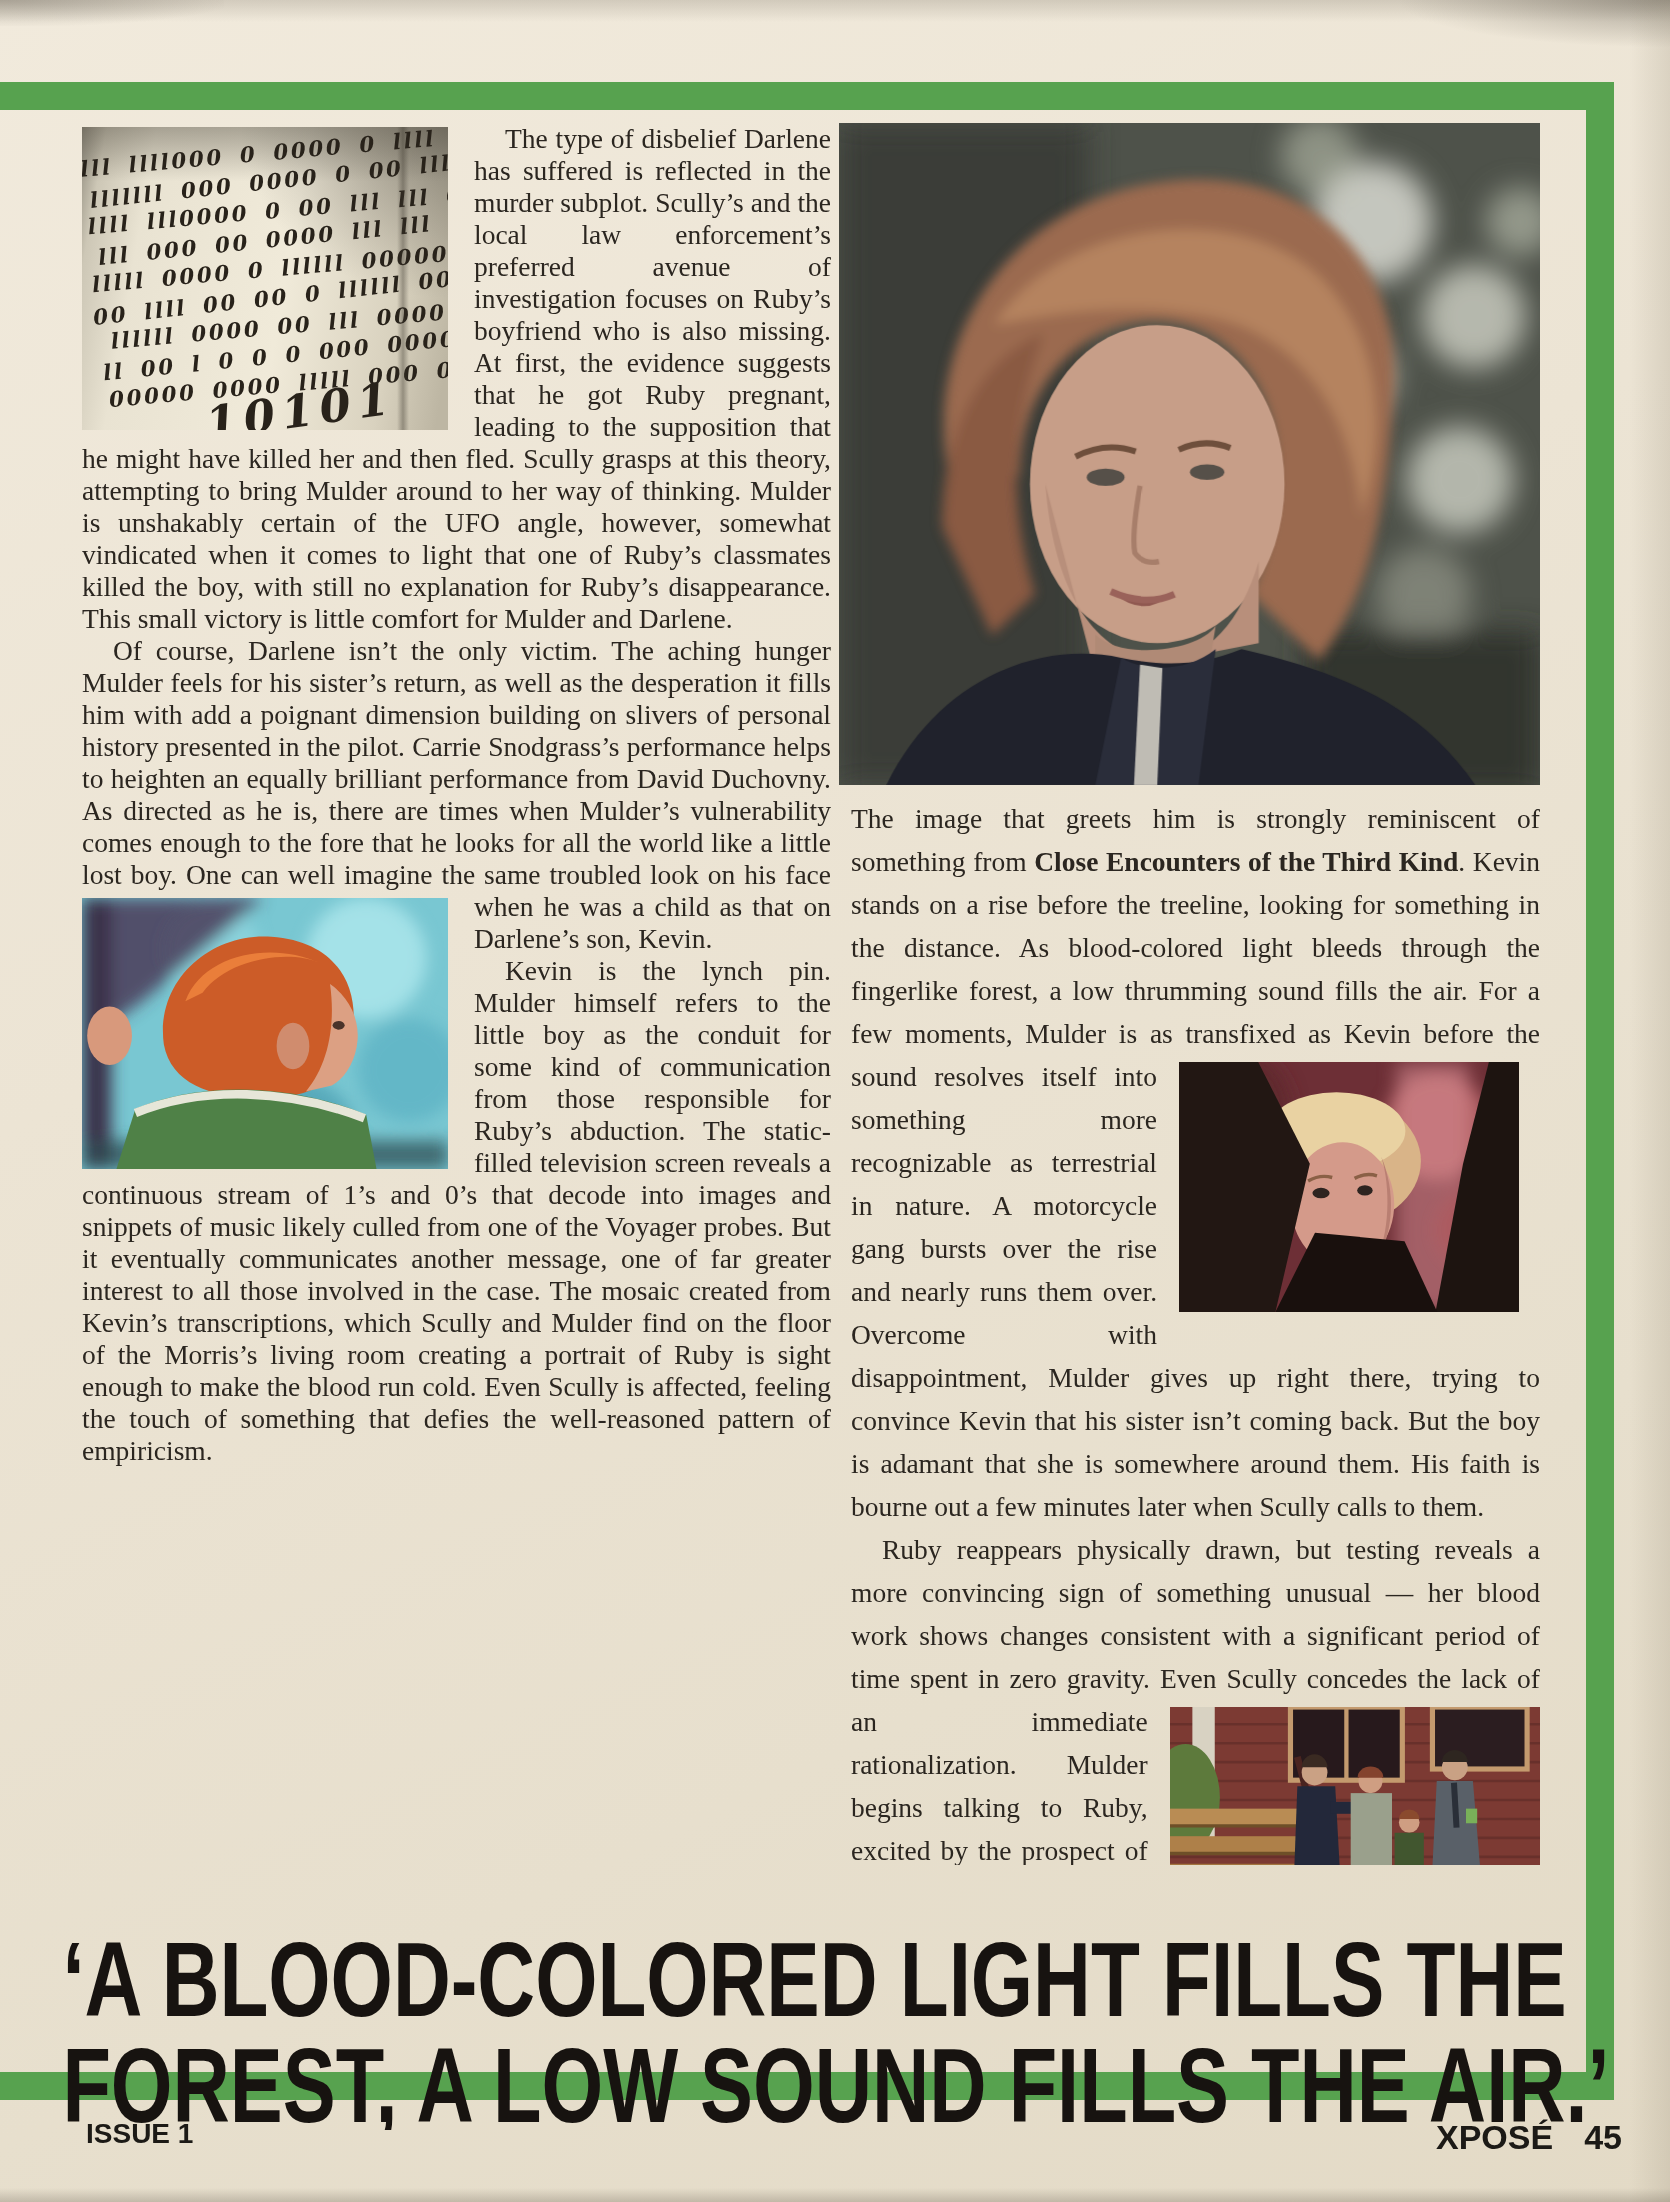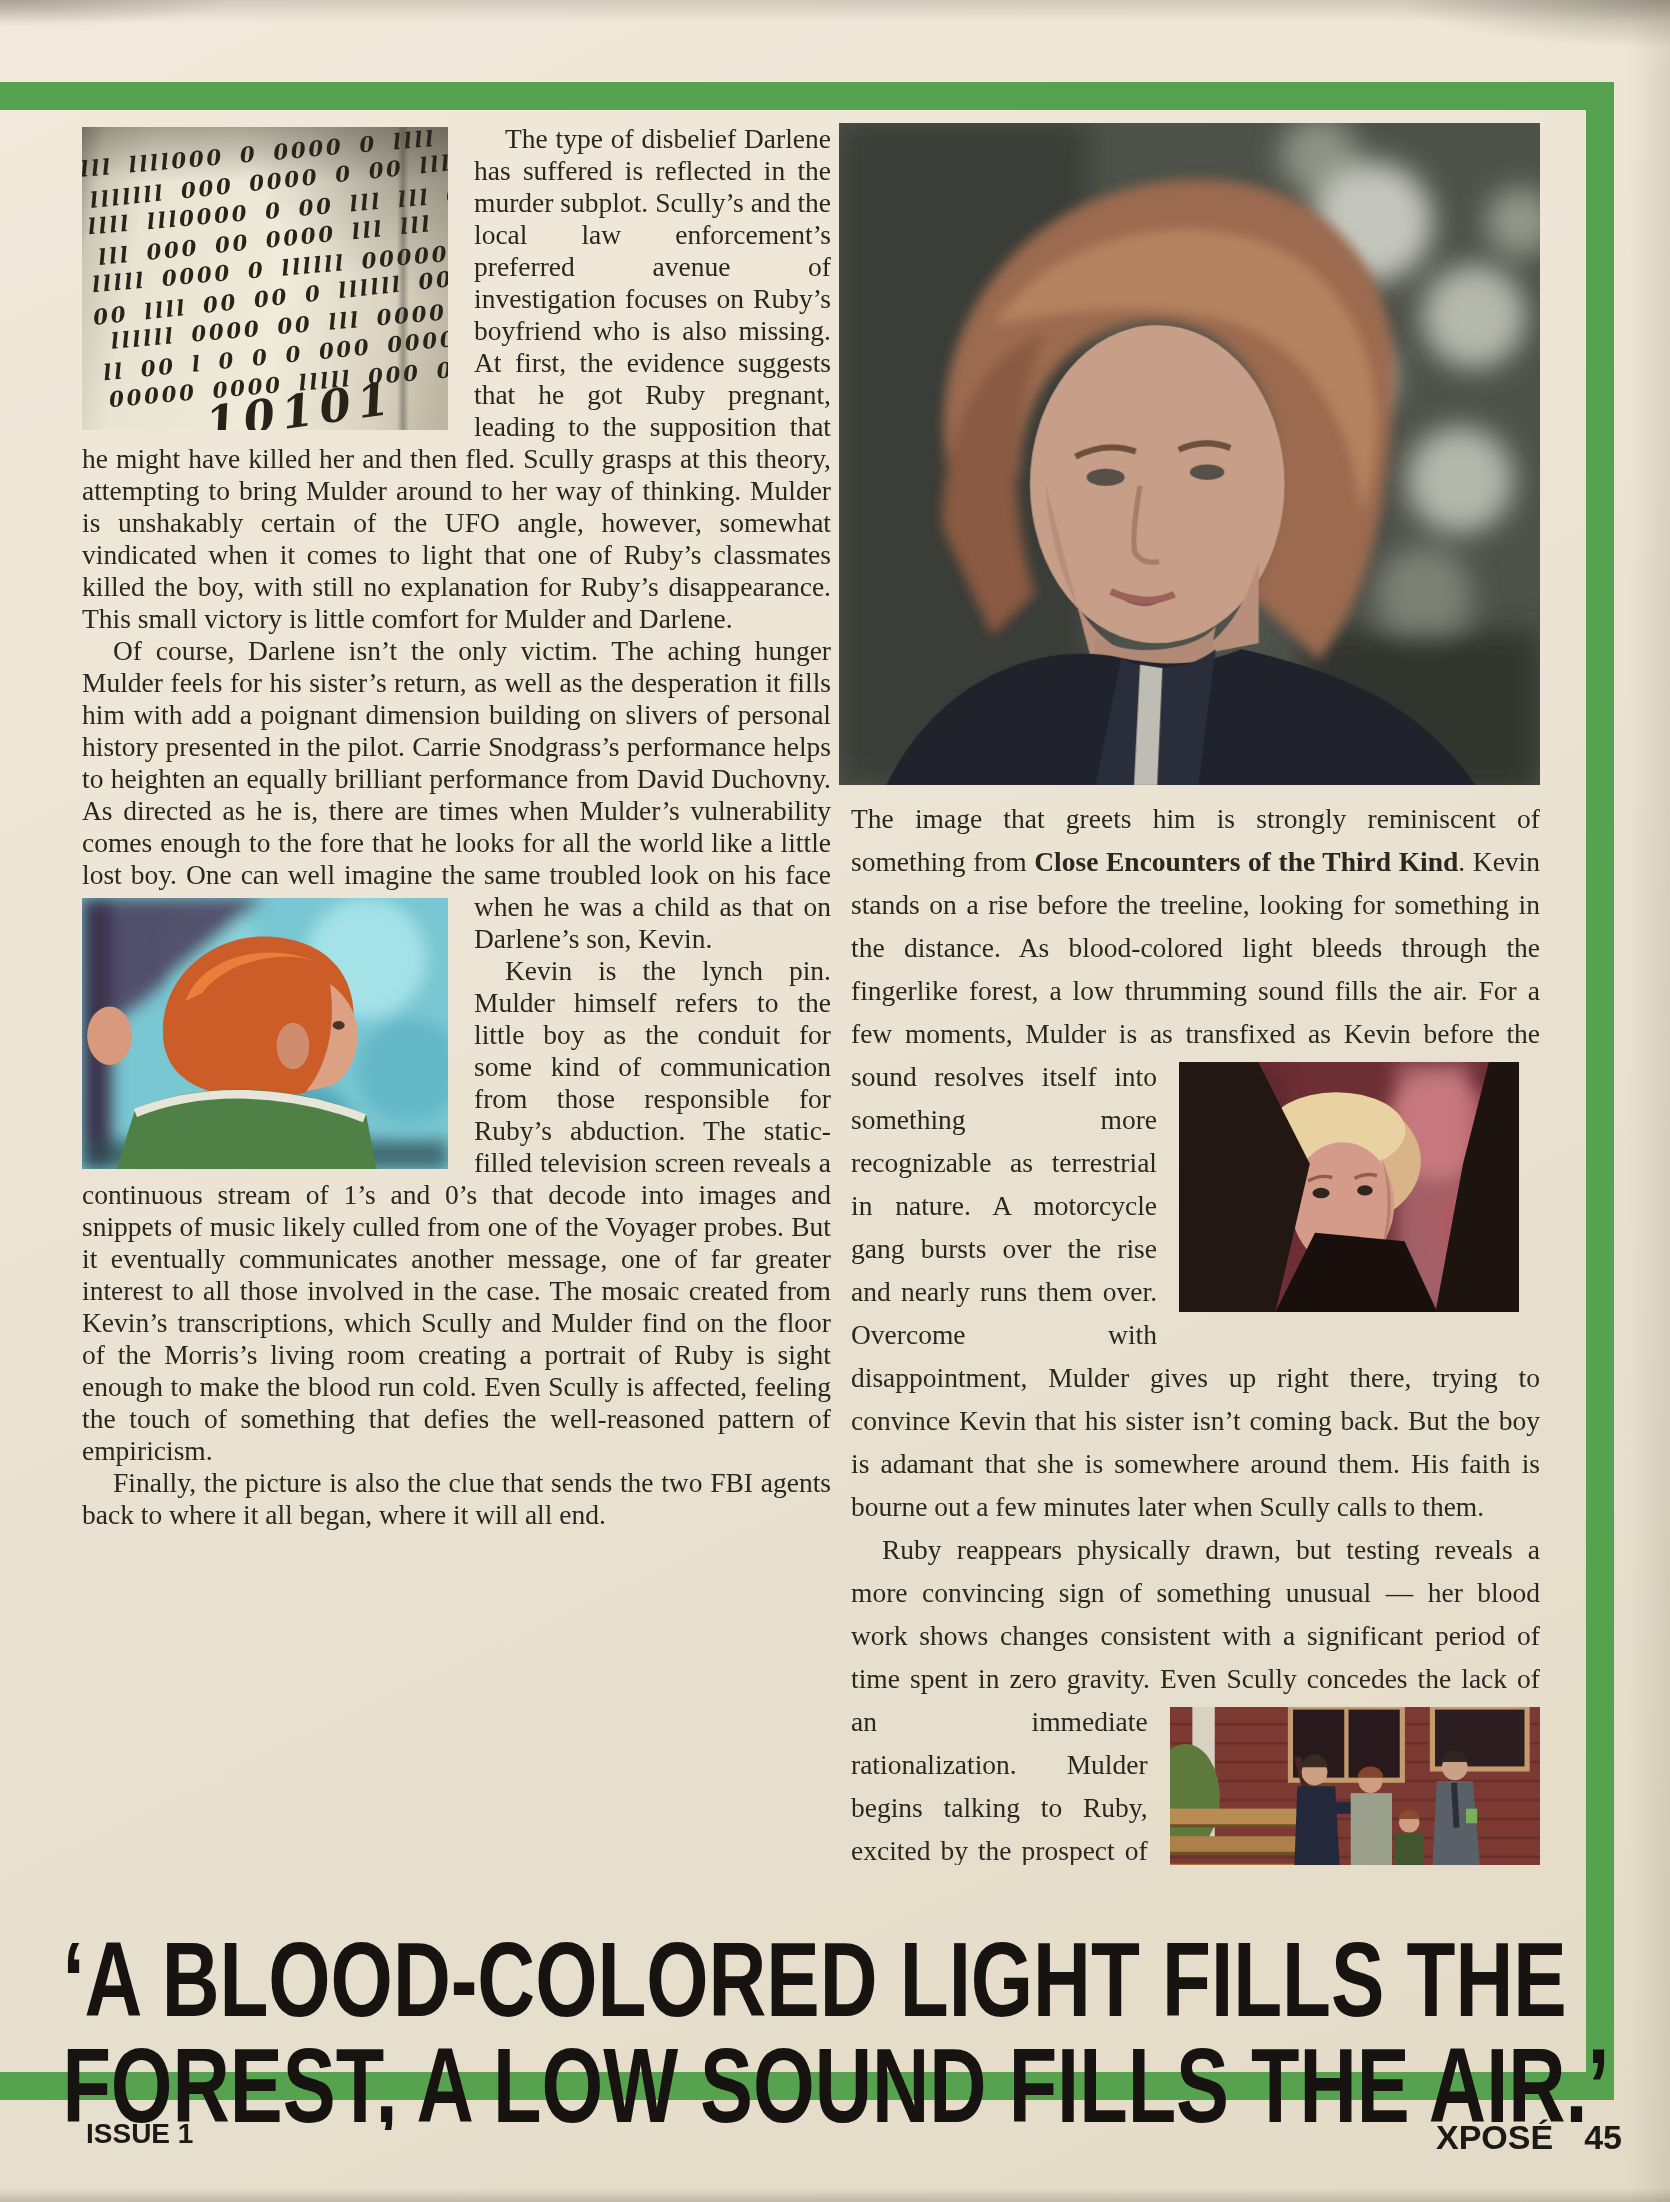--- a/index.html
+++ b/index.html
@@ -108,21 +108,20 @@
         <path d="M95,170 C85,95 150,40 220,45 C290,50 320,95 315,150 C310,200 280,225 240,230 C170,238 105,225 95,170 Z" fill="#cc5c28"></path>
         <path d="M120,120 C140,65 220,50 275,75 C240,60 170,70 140,110 Z" fill="#ea7e3a"></path>
         <path d="M288,100 C310,115 322,140 320,165 C318,190 305,210 290,218 L260,225 C285,195 295,150 288,100 Z" fill="#dca083"></path>
         <ellipse cx="245" cy="172" rx="19" ry="27" fill="#d08c6e"></ellipse>
         <ellipse cx="298" cy="148" rx="7" ry="5" fill="#4a332a"></ellipse>
         <path d="M40,315 L62,245 C140,212 245,216 330,252 L342,315 Z" fill="#4f8147"></path>
         <path d="M62,250 C140,218 240,222 328,256" stroke="#e6e6d8" stroke-width="10" fill="none"></path>
       </svg>
         </span><span>troubled look on his face when he was a child as that on Darlene’s son, Kevin.</span></p>
     <p><span>Kevin is the lynch pin. Mulder himself refers to the little boy as the conduit for some kind of communication from those responsible for Ruby’s abduction. The static-filled television screen reveals a continuous stream of 1’s and 0’s that decode into images and snippets of music likely culled from one of the Voyager probes. But it eventually communicates another message, one of far greater interest to all those involved in the case. The mosaic created from Kevin’s transcriptions, which Scully and Mulder find on the floor of the Morris’s living room creating a portrait of Ruby is sight enough to make the blood run cold. Even Scully is affected, feeling the touch of something that defies the well-reasoned pattern of empiricism.</span></p>
-    <p><span>Finally, the picture is also the clue that sends the two FBI agents back to where it all began, where it will all end.</span></p>
   </div>
 
   <div class="col-right">
     <figure class="scully">
       <svg viewBox="0 0 815 770" preserveAspectRatio="none">
         <defs>
           <filter id="sb1">
               <feGaussianBlur stdDeviation="16"></feGaussianBlur>
             </filter>
           <filter id="sb2">

